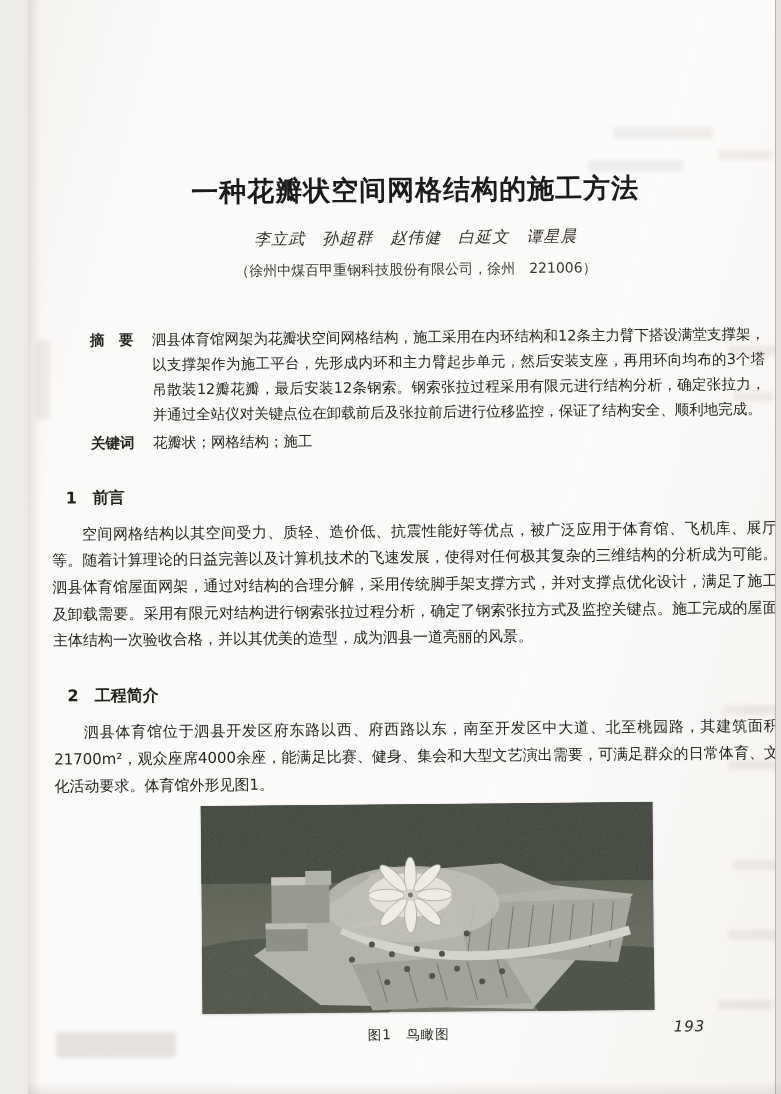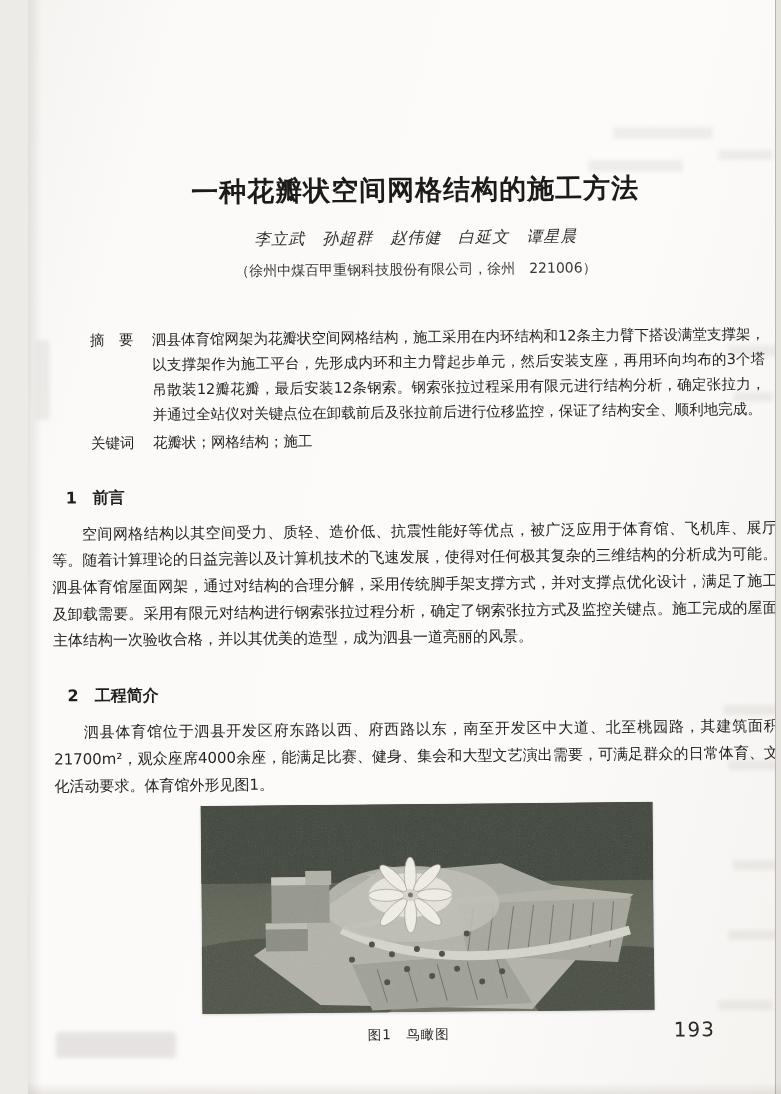--- a/index.html
+++ b/index.html
@@ -28,35 +28,35 @@
     color:#262522;
   }
   .title{margin:172px 30px 0 30px;text-align:center;font-size:27px;font-weight:700;
     letter-spacing:1px;color:#1c1b19;}
   .authors{margin-top:20px;text-align:center;font-size:16px;font-style:italic;
     letter-spacing:1px;color:#33312d;}
   .affiliation{margin-top:12px;text-align:center;font-size:14px;color:#3a3833;}
 
   .front{margin:46px 42px 0 64px;font-size:14.5px;line-height:1.72;}
   .row{display:flex;}
-  .row .label{flex:0 0 54px;font-weight:400;margin-right:8px;white-space:nowrap;color:#211f1c;}
+  .row .label{flex:0 0 54px;font-weight:700;margin-right:8px;white-space:nowrap;color:#211f1c;}
   .row .text{flex:1;text-align:justify;}
   .kw-row{margin-top:3px;}
 
   .section-heading{margin:32px 30px 0 38px;font-size:16px;font-weight:700;color:#211f1c;}
   .para{margin:12px 32px 0 24px;font-size:15px;line-height:1.78;text-align:justify;text-indent:2em;}
 
   .figure{margin-top:8px;}
   .photo{width:452px;height:208px;margin-left:170px;
     box-shadow:inset 0 0 10px rgba(0,0,0,.3), 0 1px 3px rgba(0,0,0,.15);}
   .photo svg{display:block;}
   .caption{width:452px;margin-left:150px;margin-top:14px;text-align:center;
     font-size:13.5px;color:#2c2a27;letter-spacing:1px;}
-  .page-number{position:absolute;left:641px;top:1020px;font-size:20px;
-    letter-spacing:1px;color:#2c2a27;}
+  .page-number{position:absolute;left:641px;top:1020px;font-size:15px;
+    letter-spacing:1px;color:#2c2a27;font-style:italic;}
 </style>
 </head>
 <body>
 
 <div class="page">
 
   <div class="smudge" style="left:585px;top:127px;width:100px;height:12px;"></div>
   <div class="smudge" style="left:560px;top:160px;width:95px;height:12px;"></div>
   <div class="smudge" style="left:690px;top:150px;width:55px;height:10px;"></div>
   <div class="smudge" style="left:700px;top:345px;width:55px;height:11px;"></div>

